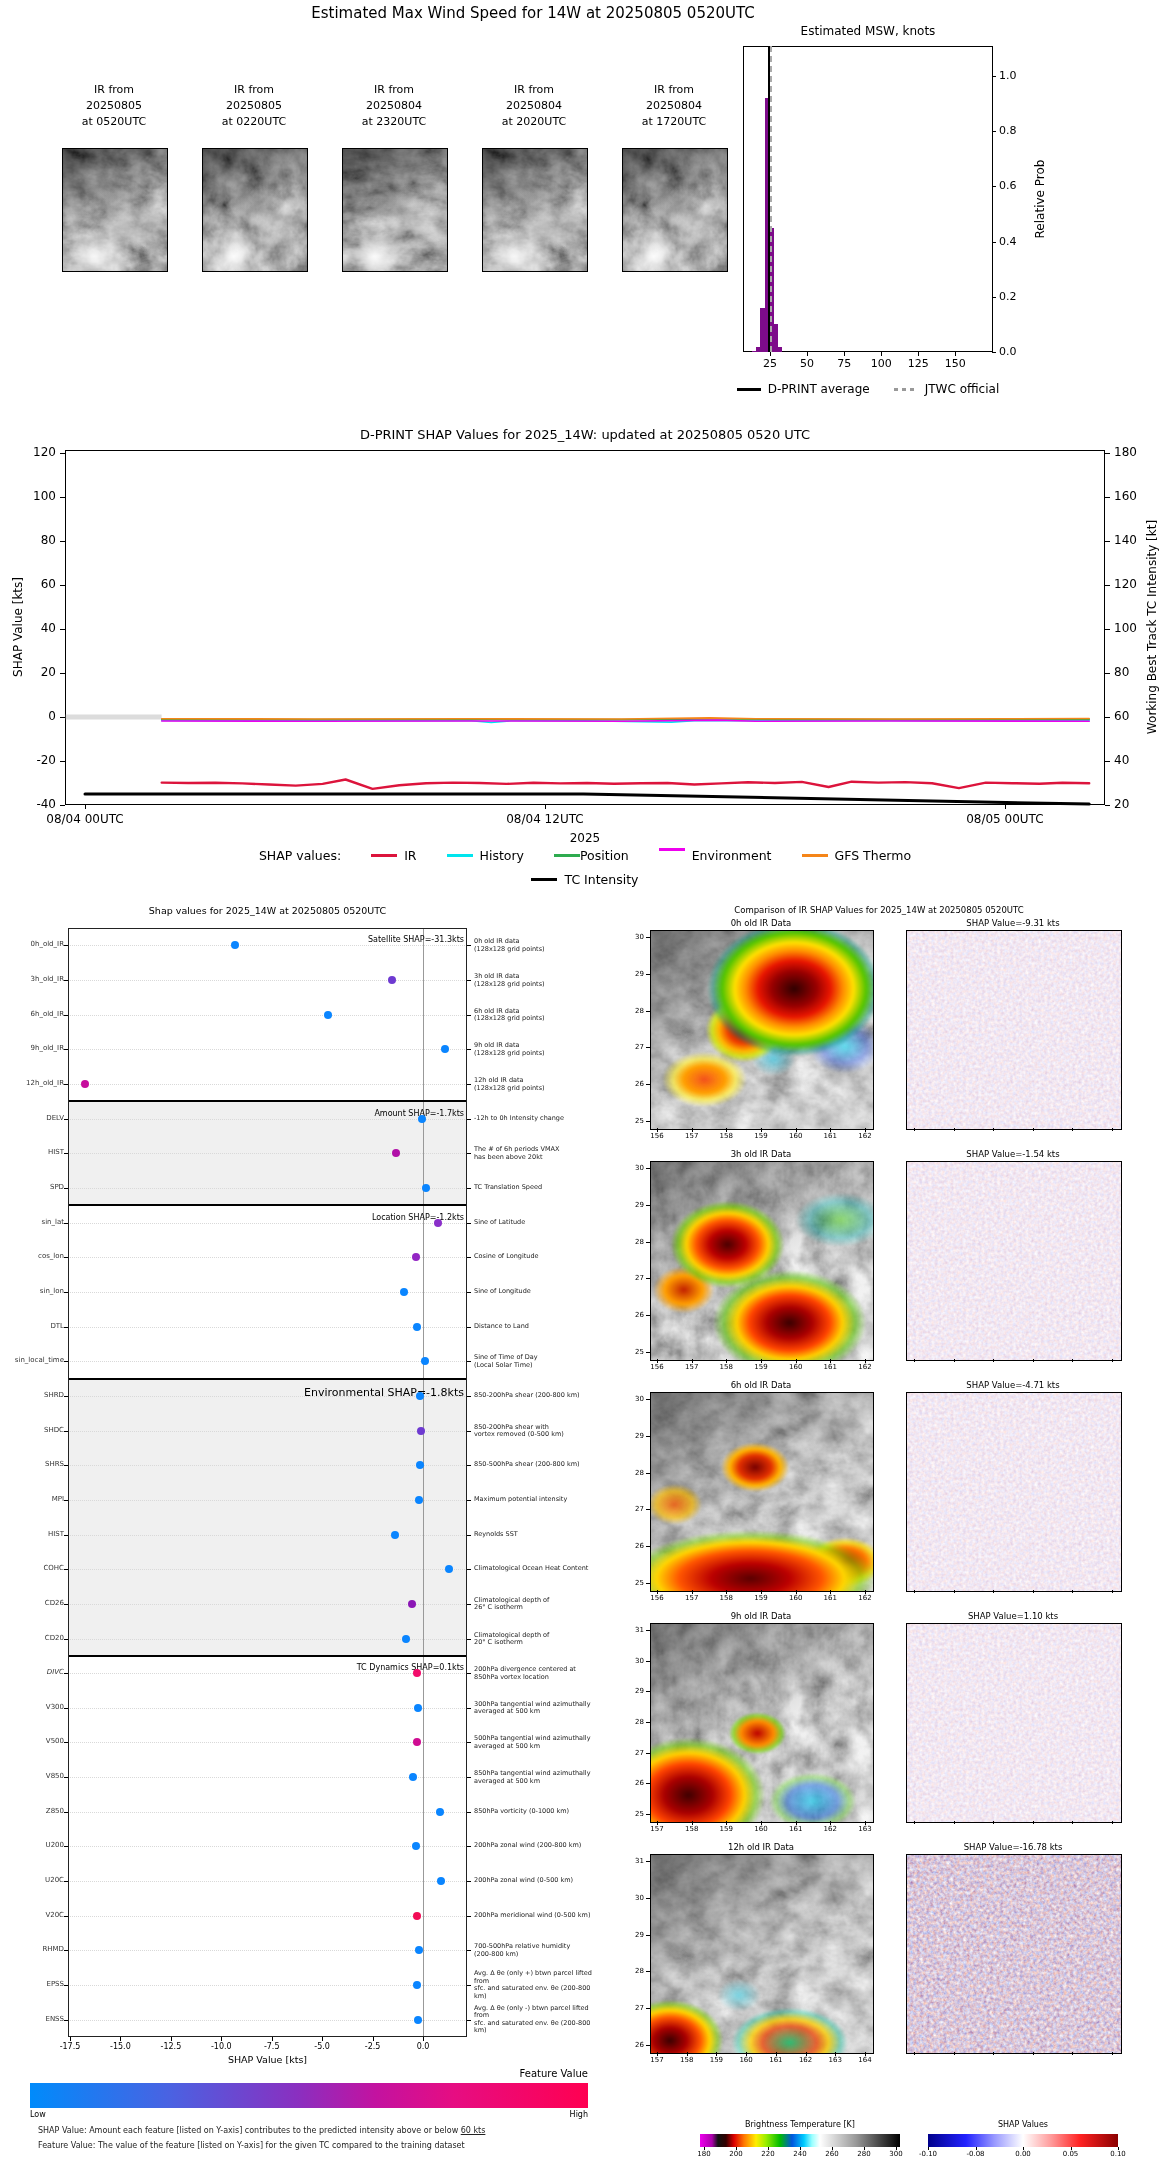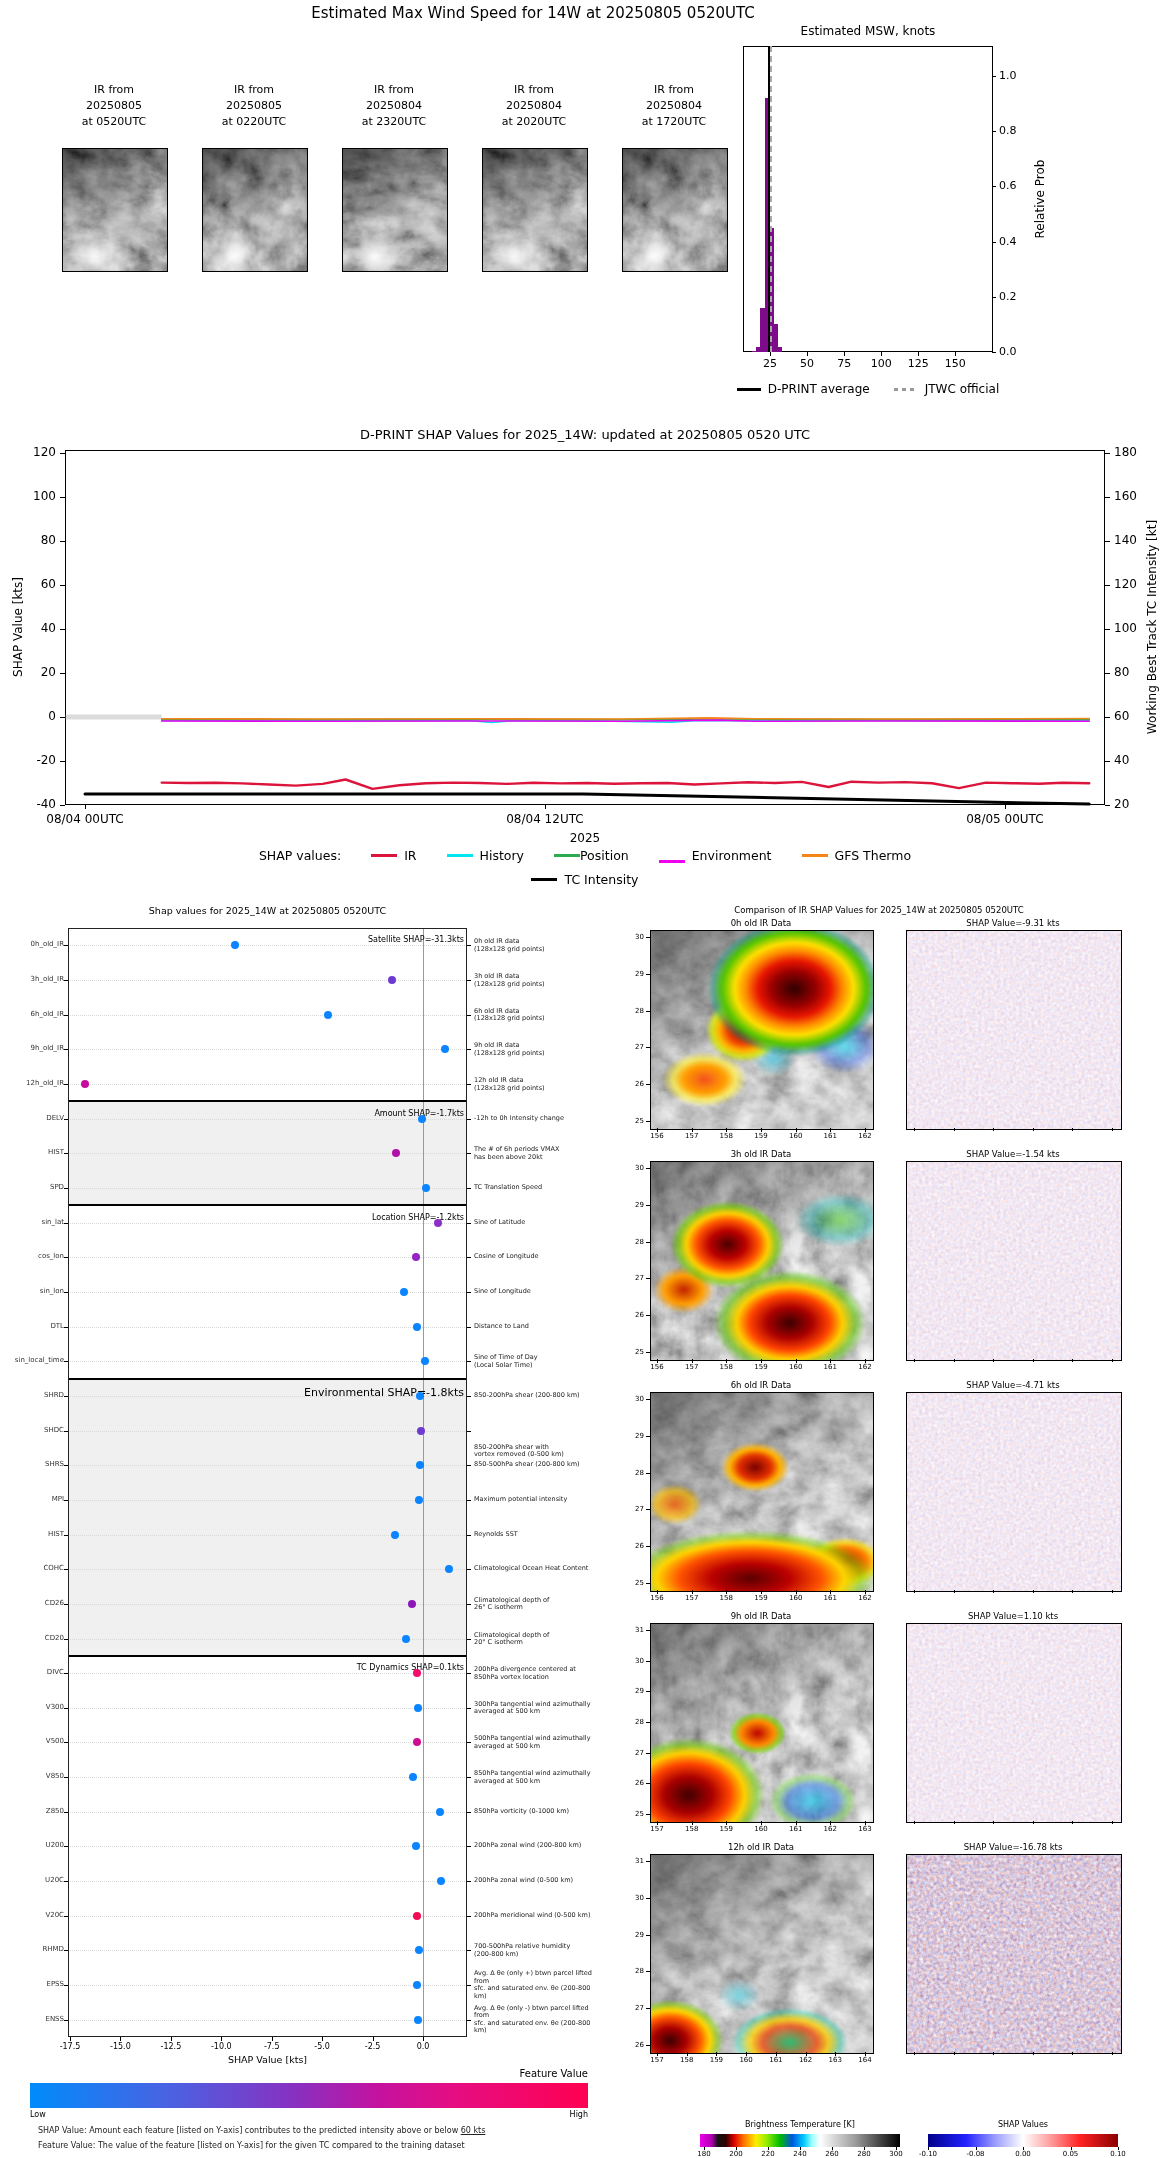--- a/index.html
+++ b/index.html
@@ -249,21 +249,21 @@
           <div style="position: relative;">IR</div>
         </div>
         <div style="position: relative; display: flex; align-items: center; gap: 7px;">
           <div style="position: relative; width: 26px; height: 3px; background: rgb(0, 229, 238);"></div>
           <div style="position: relative;">History</div>
         </div>
         <div style="position: relative; display: flex; align-items: center; ">
           <div style="position: relative; width: 26px; height: 3px; background: rgb(46, 171, 79);"></div>
           <div style="position: relative;">Position</div>
         </div>
-        <div style="position: relative; display: flex; align-items: flex-end; gap: 7px;">
+        <div style="position: relative; display: flex; align-items: flex-start; gap: 7px;">
           <div style="position: relative; width: 26px; height: 3px; background: rgb(238, 0, 238);"></div>
           <div style="position: relative;">Environment</div>
         </div>
         <div style="position: relative; display: flex; align-items: center; gap: 7px;">
           <div style="position: relative; width: 26px; height: 3px; background: rgb(245, 133, 24);"></div>
           <div style="position: relative;">GFS Thermo</div>
         </div>
       </div>
       <div style="position: absolute; left: 65px; top: 872px; width: 1040px; display: flex; justify-content: center; gap: 30px; align-items: center; font-size: 12.5px;">
         <div style="position: relative; display: flex; align-items: center; gap: 7px;">
@@ -391,21 +391,21 @@
 (Local Solar Time)</div>
       <div style="position: absolute; left: 2px; top: 1390.9px; width: 62px; text-align: right; font-size: 7px; color: rgb(51, 51, 51);">SHRD</div>
       <div style="position: absolute; left: 64px; top: 1395.9px; width: 4px; height: 1px; background: rgb(0, 0, 0);"></div>
       <div style="position: absolute; left: 467px; top: 1395.9px; width: 4px; height: 1px; background: rgb(0, 0, 0);"></div>
       <div style="position: absolute; left: 416px; top: 1391.9px; width: 8px; height: 8px; border-radius: 50%; background: rgb(10, 133, 255);"></div>
       <div style="position: absolute; left: 474px; top: 1395.9px; width: 118px; font-size: 6.5px; line-height: 7.5px; color: rgb(34, 34, 34); white-space: pre-line; transform: translateY(-50%);">850-200hPa shear (200-800 km)</div>
       <div style="position: absolute; left: 2px; top: 1425.5px; width: 62px; text-align: right; font-size: 7px; color: rgb(51, 51, 51);">SHDC</div>
       <div style="position: absolute; left: 64px; top: 1430.5px; width: 4px; height: 1px; background: rgb(0, 0, 0);"></div>
       <div style="position: absolute; left: 467px; top: 1430.5px; width: 4px; height: 1px; background: rgb(0, 0, 0);"></div>
       <div style="position: absolute; left: 417px; top: 1426.5px; width: 8px; height: 8px; border-radius: 50%; background: rgb(110, 58, 209);"></div>
-      <div style="position: absolute; left: 474px; top: 1430.5px; width: 118px; font-size: 6.5px; line-height: 7.5px; color: rgb(34, 34, 34); white-space: pre-line; transform: translateY(-50%); margin-top: 20px;">850-200hPa shear with
+      <div style="position: absolute; left: 474px; top: 1430.5px; width: 118px; font-size: 6.5px; line-height: 7.5px; color: rgb(34, 34, 34); white-space: pre-line; transform: translateY(-50%);">850-200hPa shear with
 vortex removed (0-500 km)</div>
       <div style="position: absolute; left: 2px; top: 1460.2px; width: 62px; text-align: right; font-size: 7px; color: rgb(51, 51, 51);">SHRS</div>
       <div style="position: absolute; left: 64px; top: 1465.2px; width: 4px; height: 1px; background: rgb(0, 0, 0);"></div>
       <div style="position: absolute; left: 467px; top: 1465.2px; width: 4px; height: 1px; background: rgb(0, 0, 0);"></div>
       <div style="position: absolute; left: 416px; top: 1461.2px; width: 8px; height: 8px; border-radius: 50%; background: rgb(10, 133, 255);"></div>
       <div style="position: absolute; left: 474px; top: 1465.2px; width: 118px; font-size: 6.5px; line-height: 7.5px; color: rgb(34, 34, 34); white-space: pre-line; transform: translateY(-50%);">850-500hPa shear (200-800 km)</div>
       <div style="position: absolute; left: 2px; top: 1494.8px; width: 62px; text-align: right; font-size: 7px; color: rgb(51, 51, 51);">MPI</div>
       <div style="position: absolute; left: 64px; top: 1499.8px; width: 4px; height: 1px; background: rgb(0, 0, 0);"></div>
       <div style="position: absolute; left: 467px; top: 1499.8px; width: 4px; height: 1px; background: rgb(0, 0, 0);"></div>
       <div style="position: absolute; left: 415px; top: 1495.8px; width: 8px; height: 8px; border-radius: 50%; background: rgb(10, 133, 255);"></div>
@@ -425,21 +425,21 @@
       <div style="position: absolute; left: 467px; top: 1603.8px; width: 4px; height: 1px; background: rgb(0, 0, 0);"></div>
       <div style="position: absolute; left: 407.9px; top: 1599.8px; width: 8px; height: 8px; border-radius: 50%; background: rgb(139, 23, 181);"></div>
       <div style="position: absolute; left: 474px; top: 1603.8px; width: 118px; font-size: 6.5px; line-height: 7.5px; color: rgb(34, 34, 34); white-space: pre-line; transform: translateY(-50%);">Climatological depth of
 26° C isotherm</div>
       <div style="position: absolute; left: 2px; top: 1633.5px; width: 62px; text-align: right; font-size: 7px; color: rgb(51, 51, 51);">CD20</div>
       <div style="position: absolute; left: 64px; top: 1638.5px; width: 4px; height: 1px; background: rgb(0, 0, 0);"></div>
       <div style="position: absolute; left: 467px; top: 1638.5px; width: 4px; height: 1px; background: rgb(0, 0, 0);"></div>
       <div style="position: absolute; left: 401.9px; top: 1634.5px; width: 8px; height: 8px; border-radius: 50%; background: rgb(10, 133, 255);"></div>
       <div style="position: absolute; left: 474px; top: 1638.5px; width: 118px; font-size: 6.5px; line-height: 7.5px; color: rgb(34, 34, 34); white-space: pre-line; transform: translateY(-50%);">Climatological depth of
 20° C isotherm</div>
-      <div style="position: absolute; left: 2px; top: 1668.1px; width: 62px; text-align: right; font-size: 7px; color: rgb(51, 51, 51);">DIVC</div>
+      <div style="position: absolute; left: 2px; top: 1668.1px; width: 62px; text-align: right; font-size: 7px; color: rgb(51, 51, 51); font-style: italic;">DIVC</div>
       <div style="position: absolute; left: 64px; top: 1673.1px; width: 4px; height: 1px; background: rgb(0, 0, 0);"></div>
       <div style="position: absolute; left: 467px; top: 1673.1px; width: 4px; height: 1px; background: rgb(0, 0, 0);"></div>
       <div style="position: absolute; left: 412.9px; top: 1669.1px; width: 8px; height: 8px; border-radius: 50%; background: rgb(242, 12, 107);"></div>
       <div style="position: absolute; left: 474px; top: 1673.1px; width: 118px; font-size: 6.5px; line-height: 7.5px; color: rgb(34, 34, 34); white-space: pre-line; transform: translateY(-50%);">200hPa divergence centered at
 850hPa vortex location</div>
       <div style="position: absolute; left: 2px; top: 1702.8px; width: 62px; text-align: right; font-size: 7px; color: rgb(51, 51, 51);">V300</div>
       <div style="position: absolute; left: 64px; top: 1707.8px; width: 4px; height: 1px; background: rgb(0, 0, 0);"></div>
       <div style="position: absolute; left: 467px; top: 1707.8px; width: 4px; height: 1px; background: rgb(0, 0, 0);"></div>
       <div style="position: absolute; left: 414px; top: 1703.8px; width: 8px; height: 8px; border-radius: 50%; background: rgb(10, 133, 255);"></div>
       <div style="position: absolute; left: 474px; top: 1707.8px; width: 118px; font-size: 6.5px; line-height: 7.5px; color: rgb(34, 34, 34); white-space: pre-line; transform: translateY(-50%);">300hPa tangential wind azimuthally

